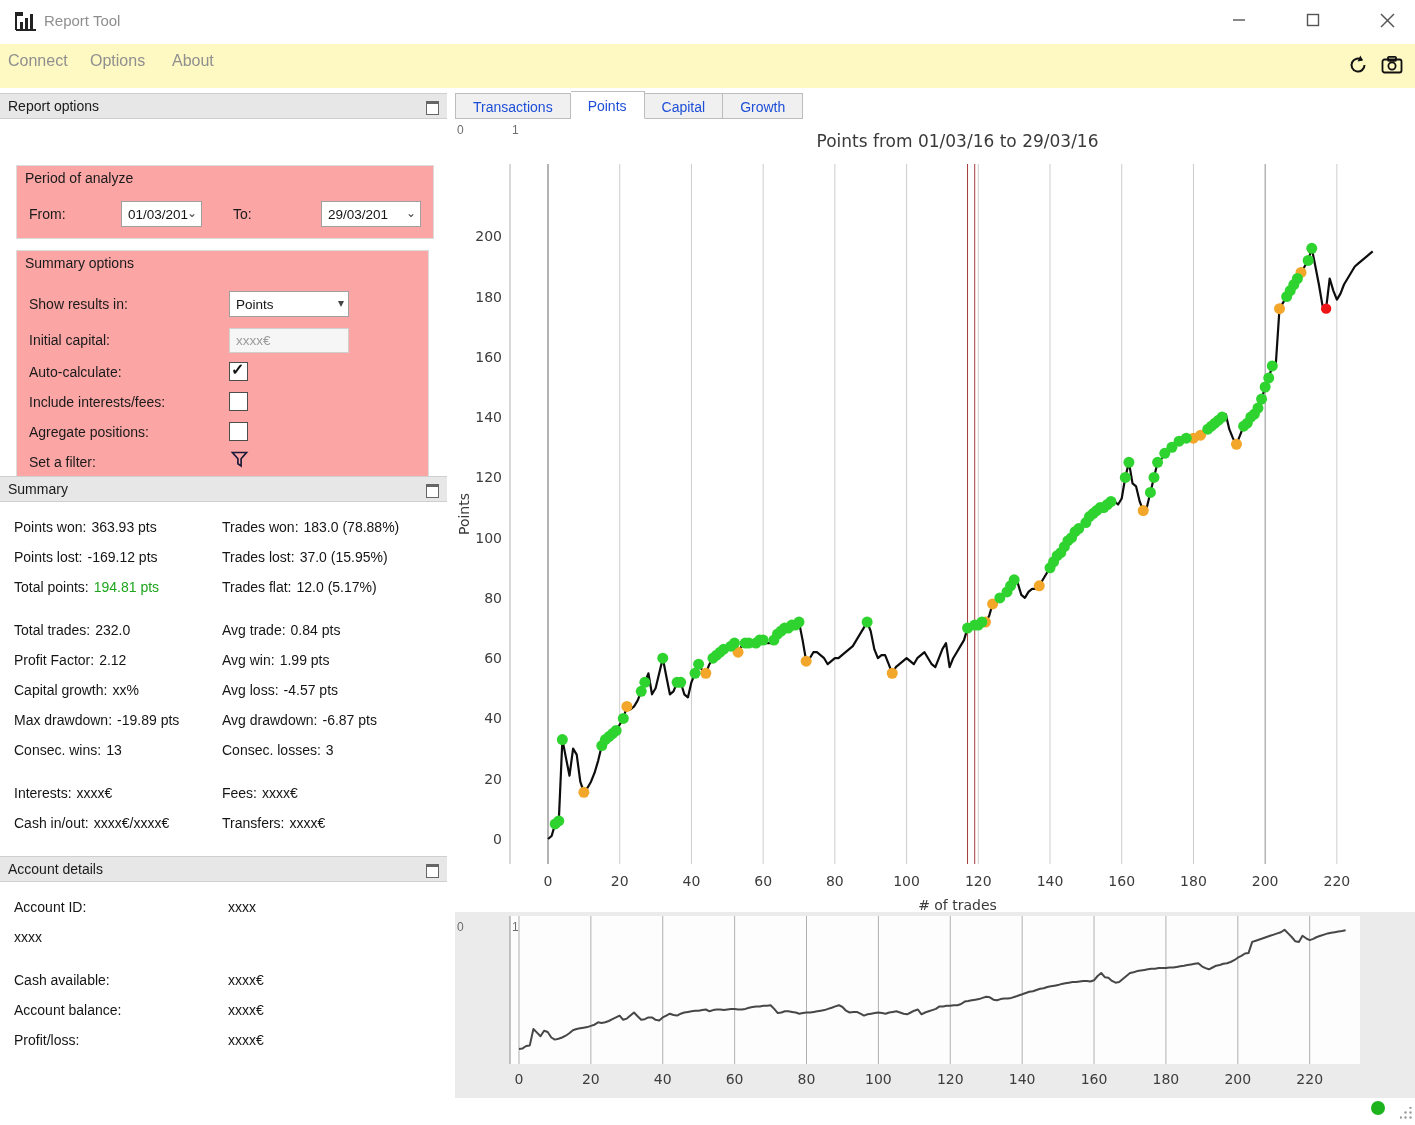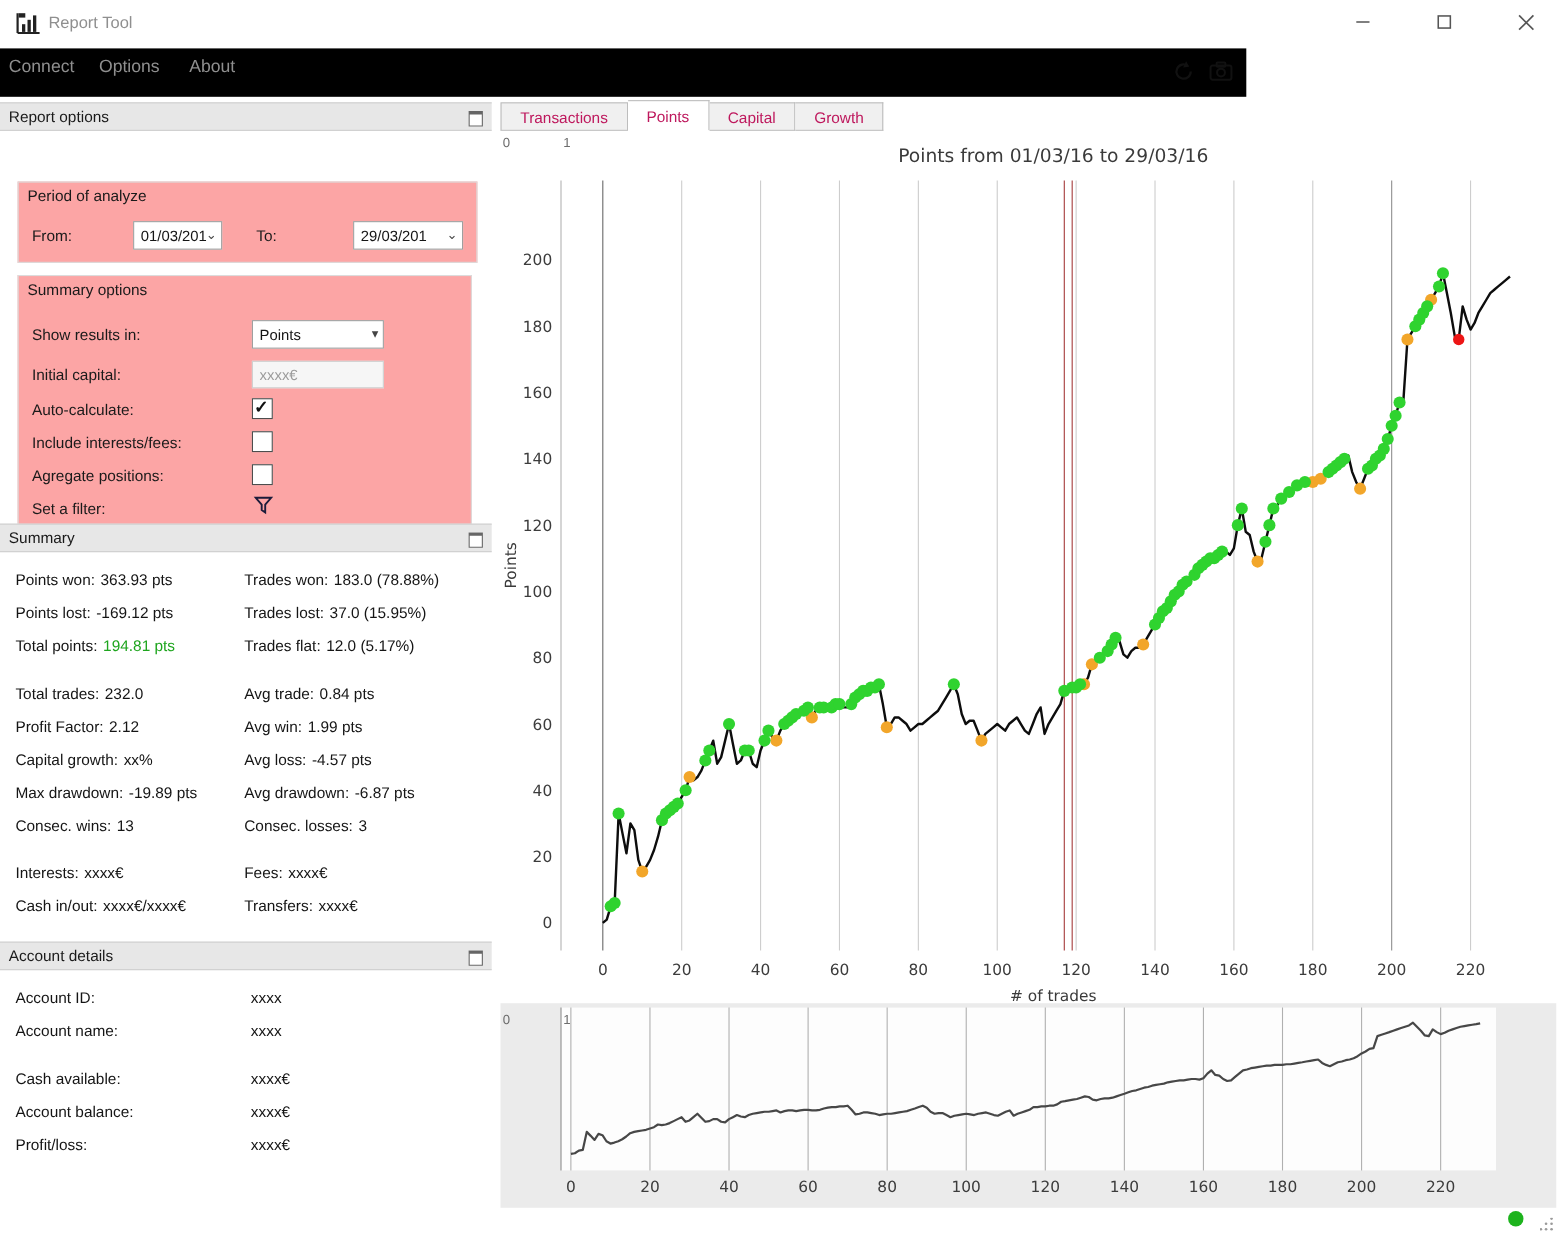--- a/index.html
+++ b/index.html
@@ -7,21 +7,21 @@
        font-family:"Liberation Sans", sans-serif;font-size:14px;color:#151515;overflow:hidden;}
 
   
   .titlebar{position:absolute;left:0;top:0;width:1415px;height:44px;background:#fff;}
   .app-icon{position:absolute;left:12px;top:8px;width:26px;height:26px;}
   .win-title{position:absolute;left:44px;top:12px;font-size:15px;color:#8f8f8f;}
   .win-controls{position:absolute;right:18px;top:10px;display:flex;gap:54px;align-items:center;}
   .win-btn{width:20px;height:20px;display:flex;align-items:center;justify-content:center;cursor:pointer;}
 
   
-  .menubar{position:absolute;left:0;top:44px;width:1133px;height:44px;background:#000000;}
+  .menubar{position:absolute;left:0;top:44px;width:1415px;height:44px;background:#fef9c3;}
   .menu-item{position:absolute;top:8px;font-size:16px;color:#8f8f8f;cursor:pointer;}
   .menu-icons{position:absolute;right:12px;top:10px;display:flex;gap:12px;align-items:center;}
   .tool-icon{width:22px;height:22px;display:flex;align-items:center;justify-content:center;cursor:pointer;}
 
   
   .left-panel{position:absolute;left:0;top:93px;width:447px;height:1032px;background:#fff;}
   .sec-header{position:absolute;left:0;width:447px;height:26px;background:#e7e7e7;
               border-top:1px solid #cfcfcf;border-bottom:1px solid #cfcfcf;
               display:flex;align-items:center;padding-left:8px;box-sizing:border-box;font-size:14px;color:#1a1a1a;}
   .float-ic{position:absolute;right:8px;top:7px;width:11px;height:10px;border:1px solid #666;border-top:3px solid #666;background:#fff;}
@@ -43,21 +43,21 @@
   .srow .val{margin-left:5px;}
   .green{color:#1ea51e;}
 
   .acct-rows{position:absolute;left:14px;top:36px;}
   .arow{height:30px;line-height:30px;display:flex;font-size:14px;}
   .arow .lbl{width:214px;}
 
   
   .tabbar{position:absolute;left:455px;top:91px;width:960px;height:28px;display:flex;align-items:flex-end;}
   .tab{height:26px;line-height:26px;padding:0 17px;background:#f0f0f0;border:1px solid #bdbdbd;border-left:none;
-       font-size:14px;color:#be185d;cursor:pointer;box-sizing:border-box;}
+       font-size:14px;color:#1d4ed8;cursor:pointer;box-sizing:border-box;}
   .tab:first-child{border-left:1px solid #bdbdbd;}
   .tab.active{background:#fff;height:28px;line-height:28px;border-bottom:1px solid #fff;position:relative;z-index:2;}
 
   
   .chart-area{position:absolute;left:455px;top:119px;width:960px;height:792px;background:#fff;}
   .nav-area{position:absolute;left:455px;top:912px;width:960px;height:186px;background:#ebebeb;}
   .artifact{position:absolute;font-size:12px;color:#6d6d6d;z-index:3;}
   svg text.tick{font-family:"DejaVu Sans",sans-serif;font-size:14px;fill:#3c3c3c;}
   svg text.ctitle{font-family:"DejaVu Sans",sans-serif;font-size:17px;fill:#3a3a3a;}
   svg text.alabel{font-family:"DejaVu Sans",sans-serif;font-size:14px;fill:#3a3a3a;}
@@ -219,21 +219,20 @@
     <span>Account details</span>
     <span class="float-ic"></span>
   </div>
   <div class="acct-rows" style="top:799px">
     <div class="stat-group">
       <div class="arow">
           <span class="lbl">Account ID:</span>
           <span class="val">xxxx</span>
         </div>
       <div class="arow">
-          <span class="lbl">Account name:</span>
           <span class="val">xxxx</span>
         </div>
     </div>
     <div class="stat-group">
       <div class="arow">
           <span class="lbl">Cash available:</span>
           <span class="val">xxxx€</span>
         </div>
       <div class="arow">
           <span class="lbl">Account balance:</span>

